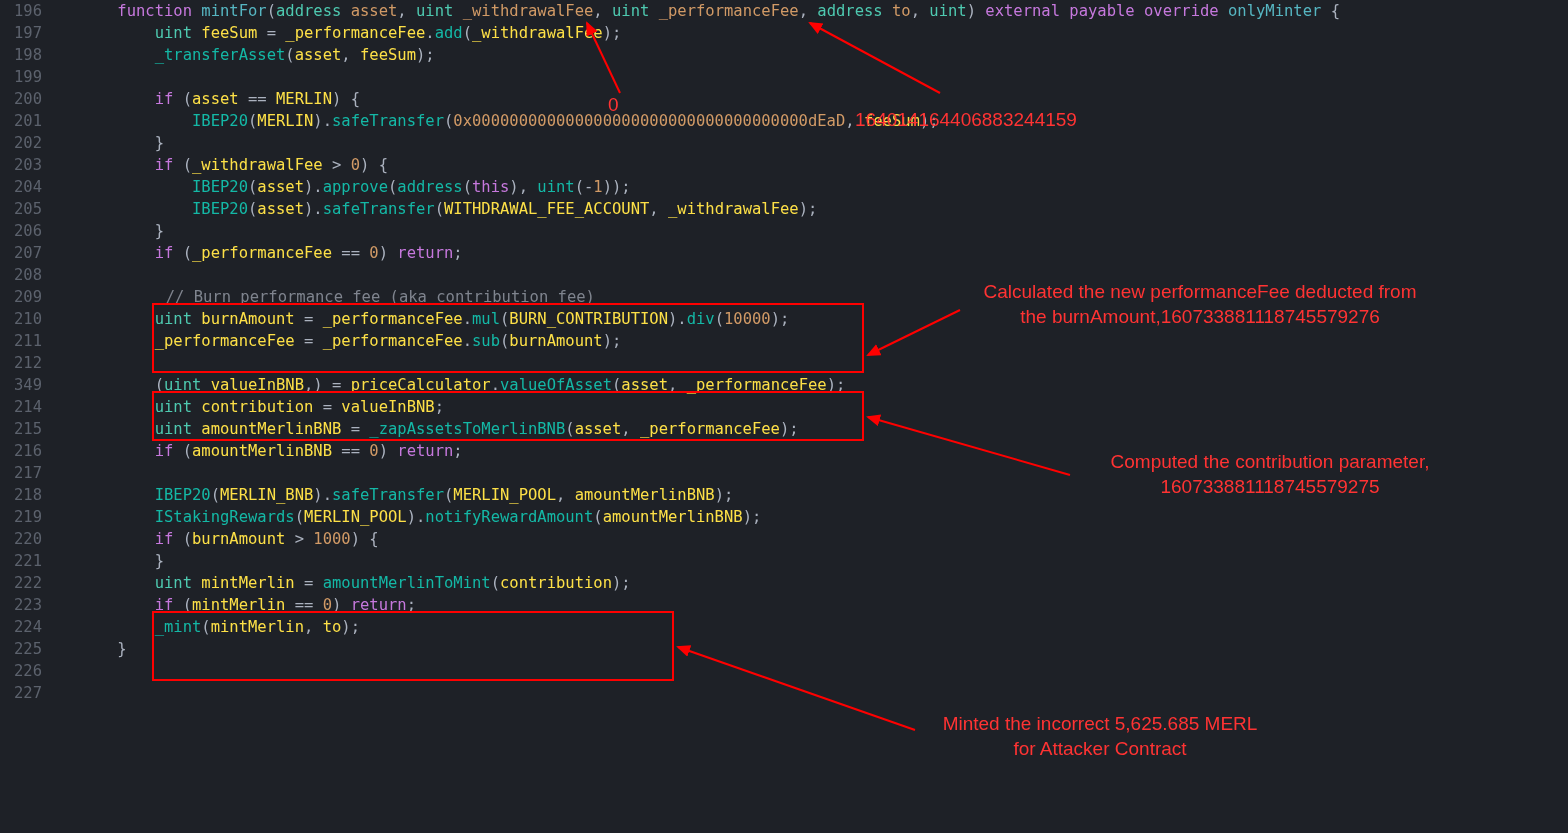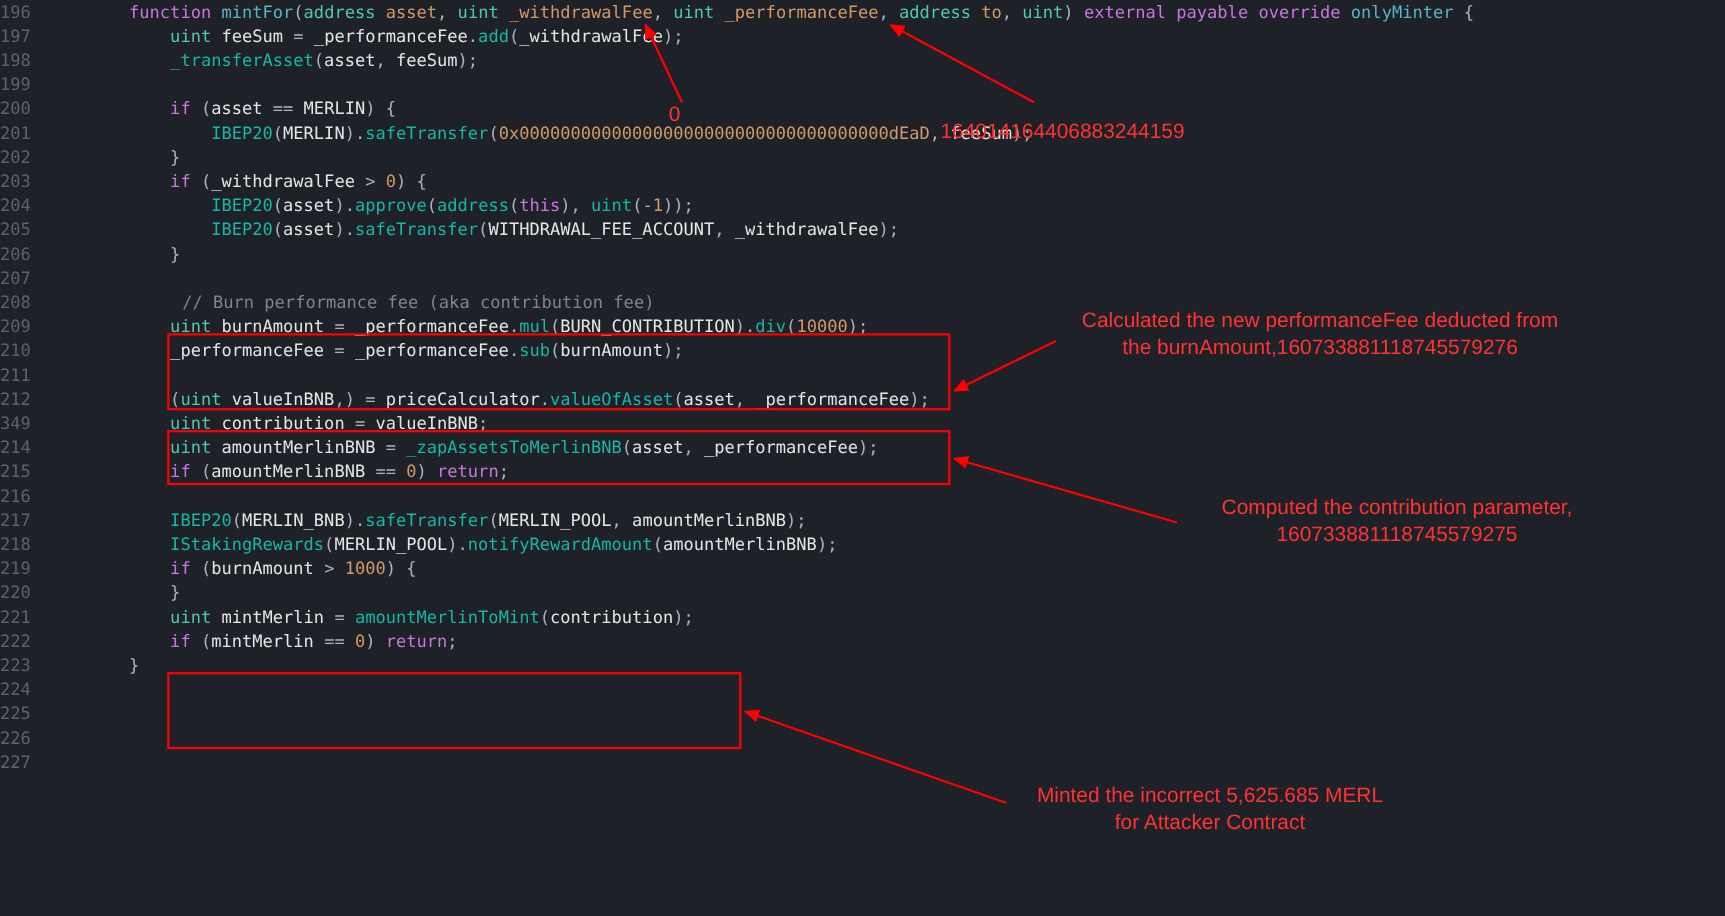--- a/index.html
+++ b/index.html
@@ -1,27 +1,27 @@
 <!DOCTYPE html>
 <html><head>
 <meta charset="utf-8">
 <style>
 * { margin:0; padding:0; box-sizing:border-box; }
 body { background:#1e2127; font-family:'Menlo','Monaco','Consolas',monospace; font-size:15.5px; line-height:22px; overflow:hidden; width:1568px; height:833px; position:relative; }
 .editor { position:relative; }
-.gutter { position:absolute; left:0; top:0; width:60px; color:#5c626d; user-select:none; }
+.gutter { position:absolute; left:0; top:0; width:60px; text-align:right; color:#5c626d; user-select:none; }
 .gutter div { padding-right:18px; height:22px; }
 .code { margin-left:80px; position:relative; }
 .line { height:22px; white-space:pre; color:#abb2bf; }
 .kw { color:#c678dd; }
 .fn { color:#56b6c2; }
 .type { color:#4ec9b0; }
 .param { color:#d19a66; }
 .num { color:#d19a66;text-align:right; }
-.var { color:#e5e5e5; }
+.var { color:#fde047; }
 .comment { color:#7f848e;padding-left:11px; }
 .call { color:#14b8a6; }
 .box { position:absolute; border:2px solid #ff0000; pointer-events:none; }
 .annot { position:absolute; color:#ff3333; font-family:Arial,sans-serif; font-size:19px; text-align:center; pointer-events:none; line-height:1.3; }
 svg.arrow { position:absolute; pointer-events:none; overflow:visible; }
 </style>
 </head>
 <body>
 
 <div class="editor">
@@ -64,36 +64,38 @@
 <div class="line">        <span class="type">uint</span> <span class="var">feeSum</span> = <span class="var">_performanceFee</span>.<span class="call">add</span>(<span class="var">_withdrawalFee</span>);</div>
 <div class="line">        <span class="call">_transferAsset</span>(<span class="var">asset</span>, <span class="var">feeSum</span>);</div>
 <div class="line"></div>
 <div class="line">        <span class="kw">if</span> (<span class="var">asset</span> == <span class="var">MERLIN</span>) {</div>
 <div class="line">            <span class="call">IBEP20</span>(<span class="var">MERLIN</span>).<span class="call">safeTransfer</span>(<span class="num">0x000000000000000000000000000000000000dEaD</span>, <span class="var">feeSum</span>);</div>
 <div class="line">        }</div>
 <div class="line">        <span class="kw">if</span> (<span class="var">_withdrawalFee</span> &gt; <span class="num">0</span>) {</div>
 <div class="line">            <span class="call">IBEP20</span>(<span class="var">asset</span>).<span class="call">approve</span>(<span class="call">address</span>(<span class="kw">this</span>), <span class="call">uint</span>(-<span class="num">1</span>));</div>
 <div class="line">            <span class="call">IBEP20</span>(<span class="var">asset</span>).<span class="call">safeTransfer</span>(<span class="var">WITHDRAWAL_FEE_ACCOUNT</span>, <span class="var">_withdrawalFee</span>);</div>
 <div class="line">        }</div>
+<div class="line">        <span class="kw">if</span> (<span class="var">_performanceFee</span> == <span class="num">0</span>) <span class="kw">return</span>;</div>
 <div class="line"></div>
 <div class="line">        <span class="comment">// Burn performance fee (aka contribution fee)</span></div>
 <div class="line">        <span class="type">uint</span> <span class="var">burnAmount</span> = <span class="var">_performanceFee</span>.<span class="call">mul</span>(<span class="var">BURN_CONTRIBUTION</span>).<span class="call">div</span>(<span class="num">10000</span>);</div>
 <div class="line">        <span class="var">_performanceFee</span> = <span class="var">_performanceFee</span>.<span class="call">sub</span>(<span class="var">burnAmount</span>);</div>
 <div class="line"></div>
 <div class="line">        (<span class="type">uint</span> <span class="var">valueInBNB</span>,) = <span class="var">priceCalculator</span>.<span class="call">valueOfAsset</span>(<span class="var">asset</span>, <span class="var">_performanceFee</span>);</div>
 <div class="line">        <span class="type">uint</span> <span class="var">contribution</span> = <span class="var">valueInBNB</span>;</div>
 <div class="line">        <span class="type">uint</span> <span class="var">amountMerlinBNB</span> = <span class="call">_zapAssetsToMerlinBNB</span>(<span class="var">asset</span>, <span class="var">_performanceFee</span>);</div>
 <div class="line">        <span class="kw">if</span> (<span class="var">amountMerlinBNB</span> == <span class="num">0</span>) <span class="kw">return</span>;</div>
 <div class="line"></div>
 <div class="line">        <span class="call">IBEP20</span>(<span class="var">MERLIN_BNB</span>).<span class="call">safeTransfer</span>(<span class="var">MERLIN_POOL</span>, <span class="var">amountMerlinBNB</span>);</div>
 <div class="line">        <span class="call">IStakingRewards</span>(<span class="var">MERLIN_POOL</span>).<span class="call">notifyRewardAmount</span>(<span class="var">amountMerlinBNB</span>);</div>
 <div class="line">        <span class="kw">if</span> (<span class="var">burnAmount</span> &gt; <span class="num">1000</span>) {</div>
 <div class="line">        }</div>
 <div class="line">        <span class="type">uint</span> <span class="var">mintMerlin</span> = <span class="call">amountMerlinToMint</span>(<span class="var">contribution</span>);</div>
 <div class="line">        <span class="kw">if</span> (<span class="var">mintMerlin</span> == <span class="num">0</span>) <span class="kw">return</span>;</div>
+<div class="line">        <span class="call">_mint</span>(<span class="var">mintMerlin</span>, <span class="var">to</span>);</div>
 <div class="line">    }</div>
   </div>
 </div>
 
 <div class="box" style="left:152px; top:303px; width:712px; height:70px;"></div>
 <div class="box" style="left:152px; top:391px; width:712px; height:50px;"></div>
 <div class="box" style="left:152px; top:611px; width:522px; height:70px;"></div>
 
 <div class="annot" style="left:608px; top:93px;">0</div>
 <div class="annot" style="left:855px; top:108px;">164014164406883244159</div>

